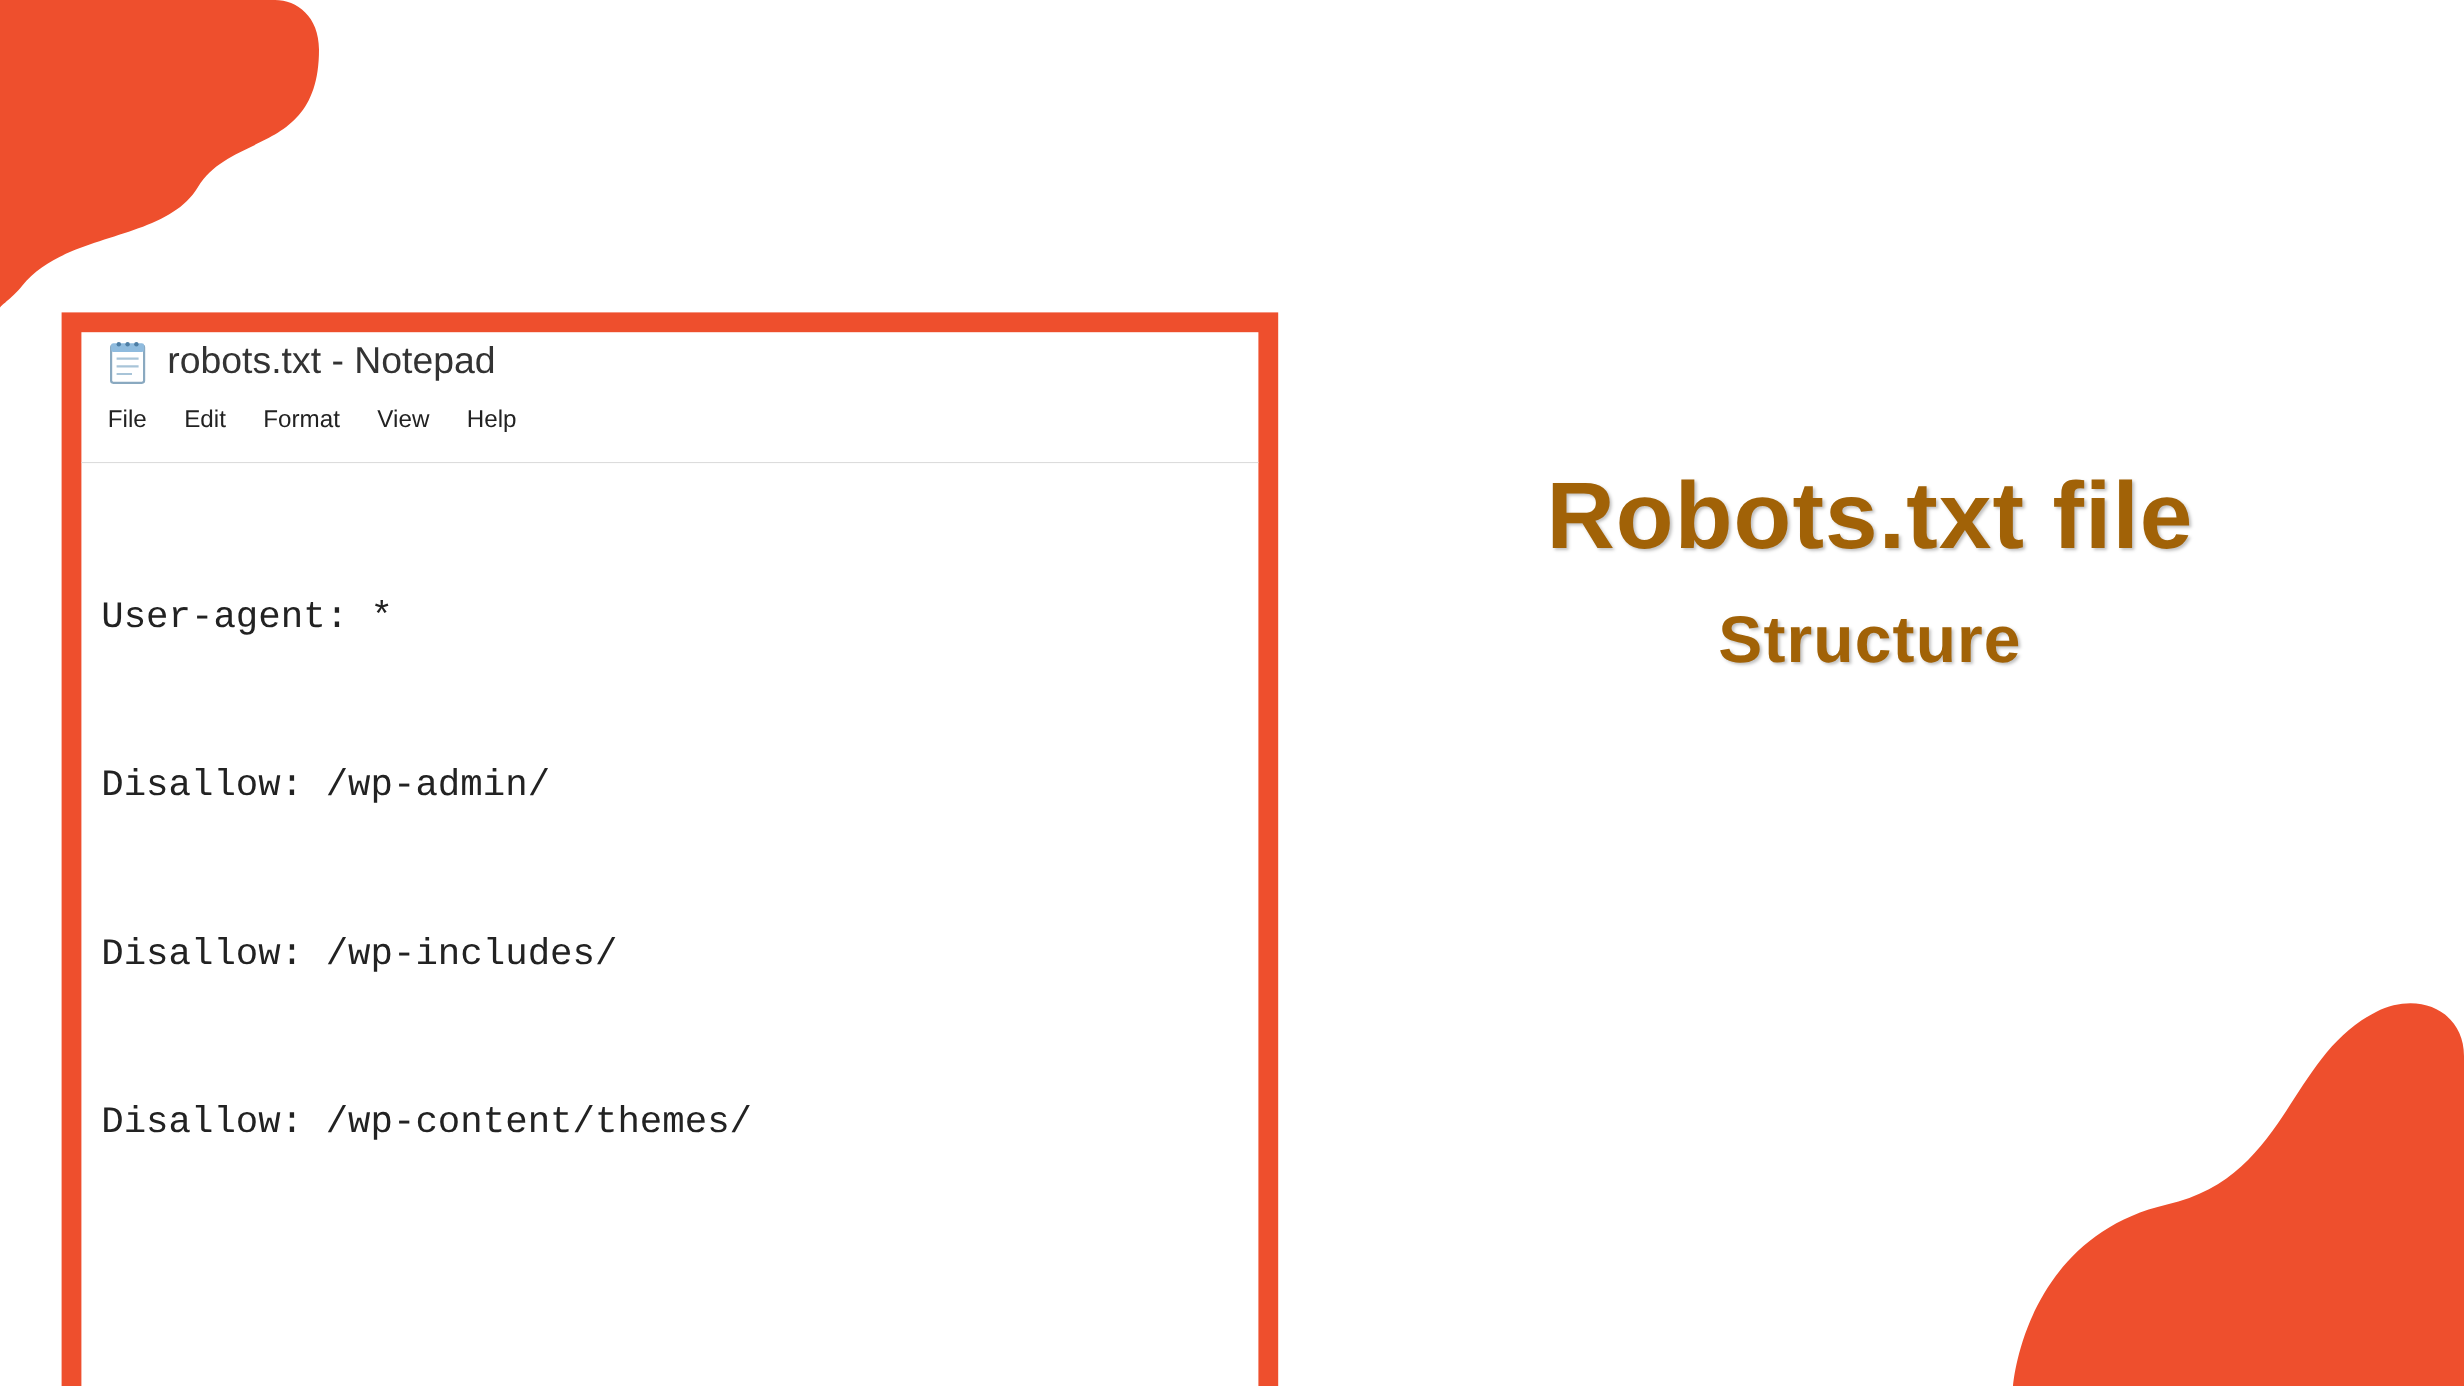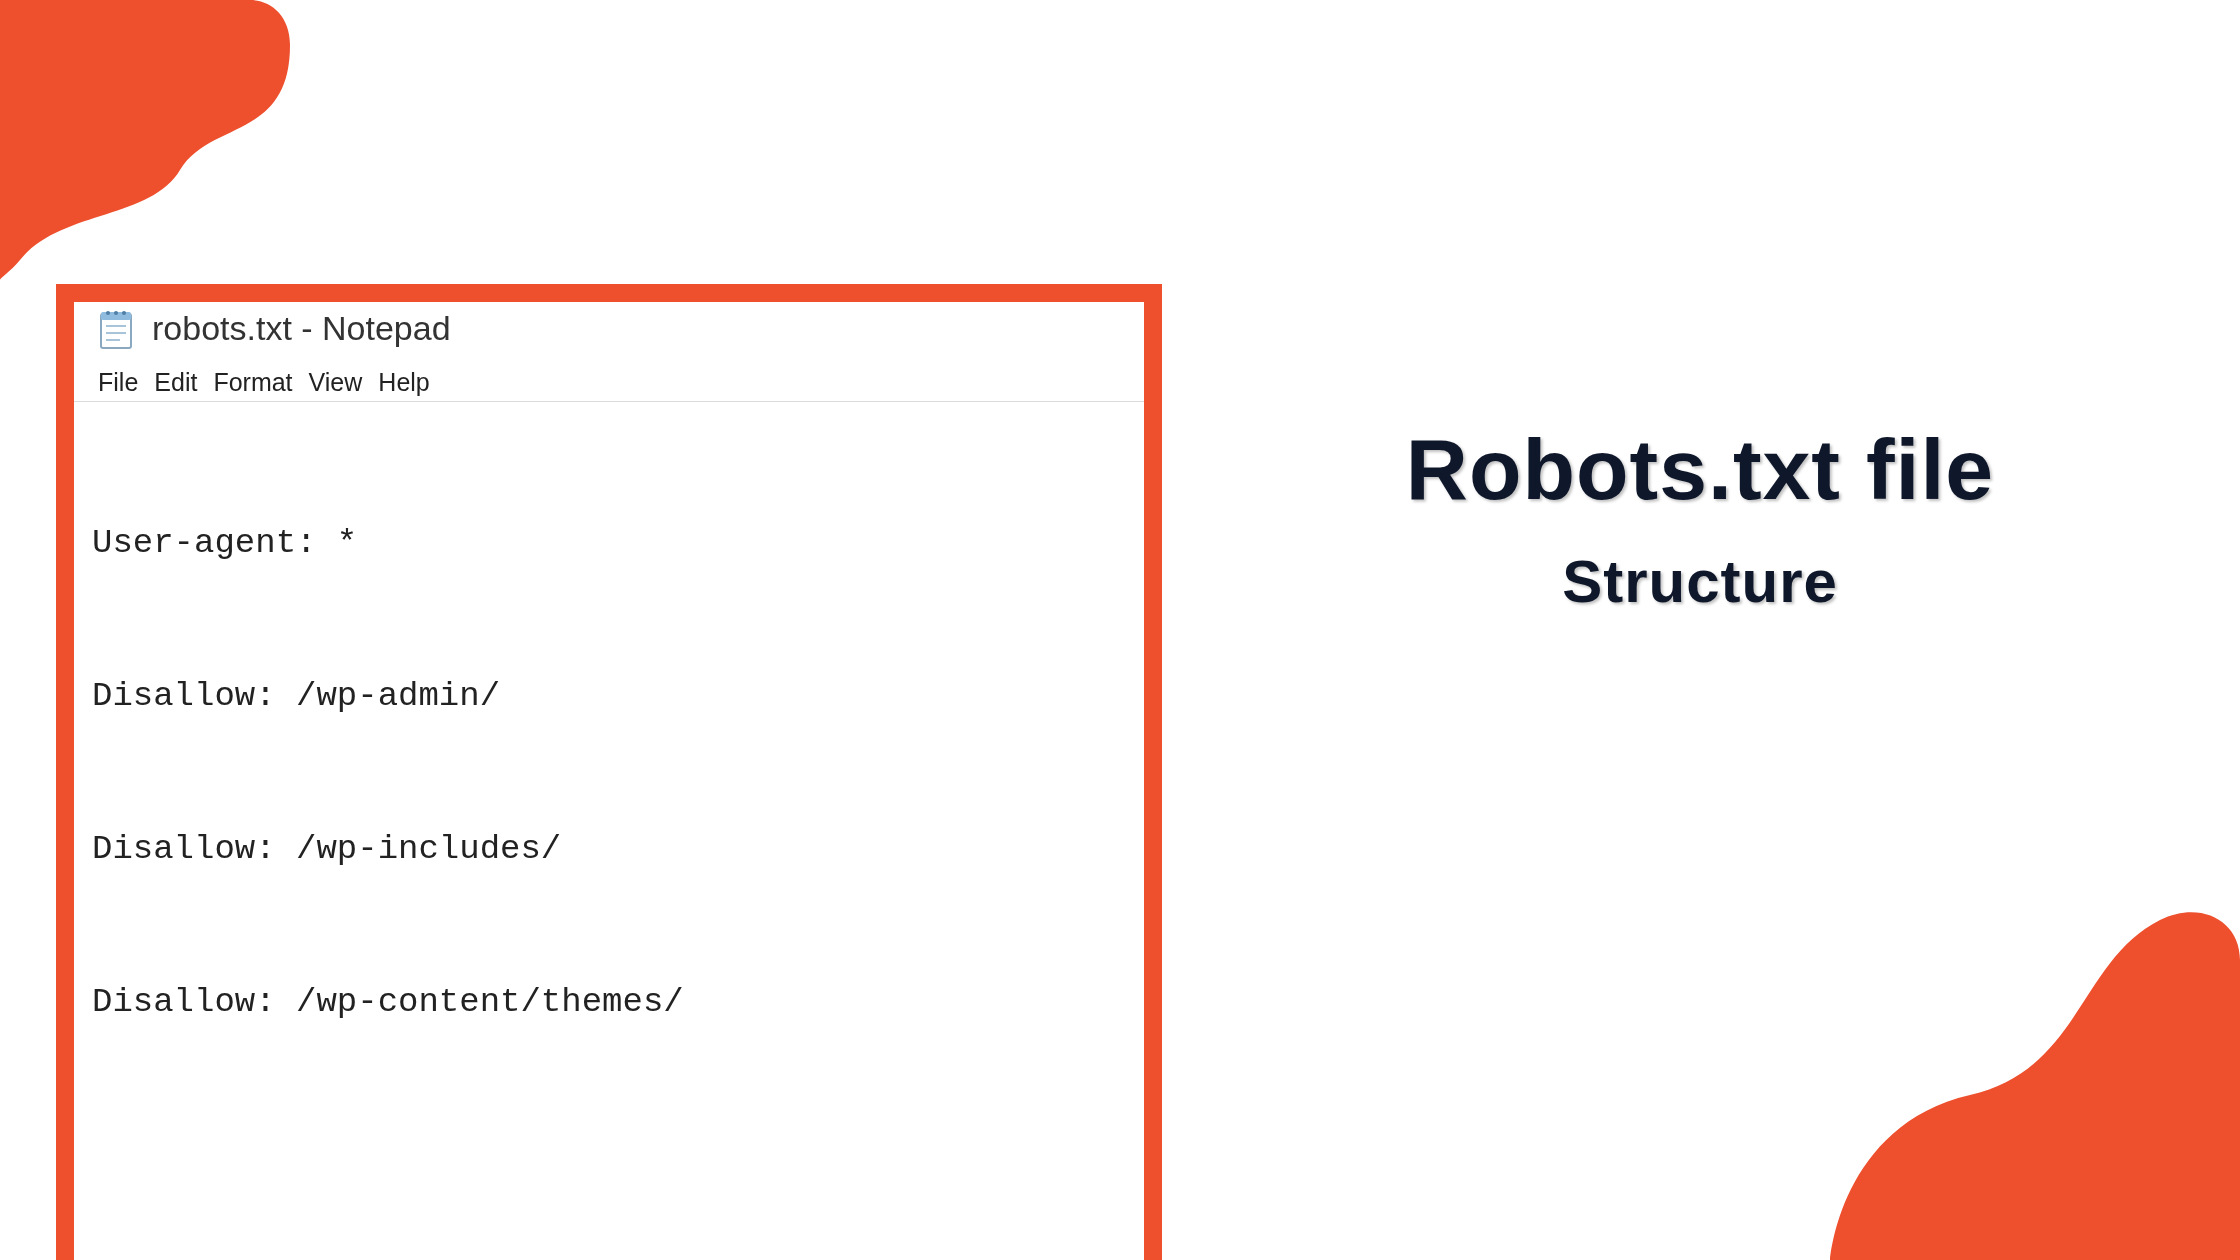--- a/index.html
+++ b/index.html
@@ -56,23 +56,23 @@
     display: inline-block;
   }
   .titlebar .title {
     font-size: 34px;
     color: #333;
     font-family: "Segoe UI", Arial, sans-serif;
   }
 
   .menubar {
     display: flex;
-    gap: 16px;
-    padding: 6px 24px 4px 24px;
-    font-size: 25px;
+    gap: 34px;
+    padding: 6px 24px 26px 24px;
+    font-size: 22px;
     color: #222;
     font-family: "Segoe UI", Arial, sans-serif;
     border-bottom: 1px solid #dcdcdc;
   }
   .menubar span { cursor: default; }
 
   .editor {
     padding: 14px 18px 40px 18px;
     font-family: Consolas, "Courier New", monospace;
     font-size: 34px;
@@ -84,21 +84,21 @@
   .editor .blank { height: 1.5em; }
 
   .heading {
     position: absolute;
     left: 1200px;
     top: 420px;
     width: 1000px;
     text-align: center;
     font-family: "Segoe UI", Arial, sans-serif;
     font-weight: 600;
-    color: #0f172a;
+    color: #a16207;
     text-shadow: 2px 2px 3px rgba(0,0,0,0.25);
   }
   .heading .line1 { font-size: 86px; letter-spacing: 1px; }
   .heading .line2 { font-size: 60px; letter-spacing: 1px; margin-top: 28px; }
 </style>
 </head>
 <body>
 
 <svg class="blob-top" viewBox="0 0 340 280">
   <path d="M0,0 L250,0 C270,0 290,15 290,45 C290,140 210,120 180,170 C150,220 60,210 20,260 C10,272 0,278 0,280 Z" fill="#ee4f2d"></path>

